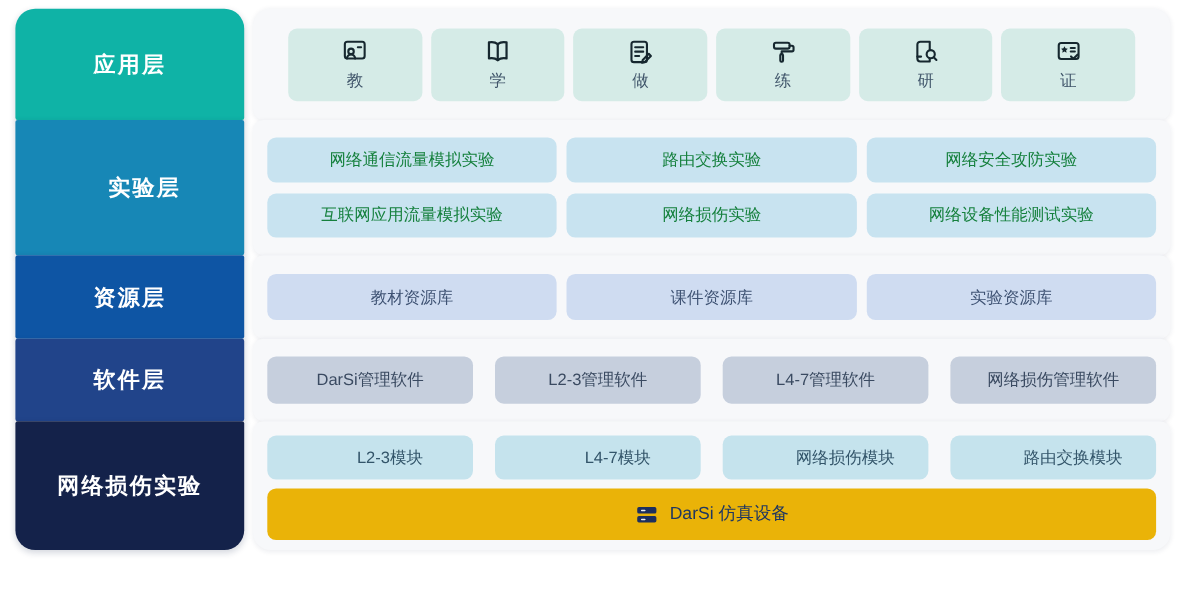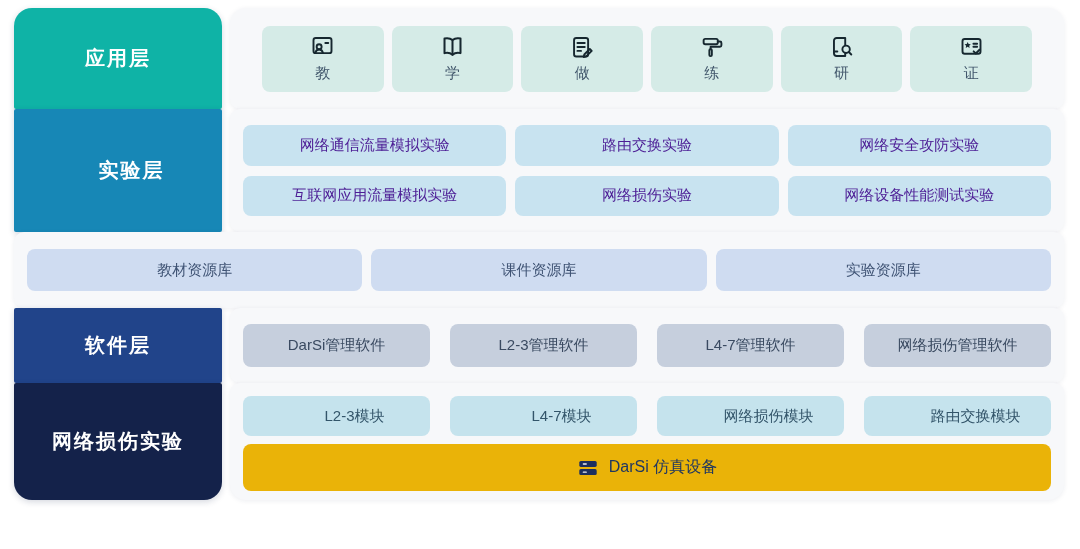--- a/index.html
+++ b/index.html
@@ -58,21 +58,21 @@
   .chip {
     display:flex; align-items:center; justify-content:center;
     border-radius:8px; font-size:15px;
   }
 
   
   .p-exp {
     display:grid; grid-template-columns:repeat(3,1fr);
     gap:10px 9px; padding:16px 13px;
   }
-  .p-exp .chip { background:#c8e3f0; color:#4c1d95; }
+  .p-exp .chip { background:#c8e3f0; color:#15803d; }
 
   
   .p-res {
     display:grid; grid-template-columns:repeat(3,1fr);
     gap:9px; padding:17px 13px;
   }
   .p-res .chip { background:#cfdcf1; color:#3e5273;text-align:center; }
 
   
   .p-soft {
@@ -175,20 +175,23 @@
       <div class="chip">网络通信流量模拟实验</div>
       <div class="chip">路由交换实验</div>
       <div class="chip">网络安全攻防实验</div>
       <div class="chip">互联网应用流量模拟实验</div>
       <div class="chip">网络损伤实验</div>
       <div class="chip">网络设备性能测试实验</div>
     </div>
   </div>
 
   <div class="row r3">
+    <div class="band band-res">
+      <span>资源层</span>
+    </div>
     <div class="panel p-res">
       <div class="chip">教材资源库</div>
       <div class="chip">课件资源库</div>
       <div class="chip">实验资源库</div>
     </div>
   </div>
 
   <div class="row r4">
     <div class="band band-soft">
       <span>软件层</span>

